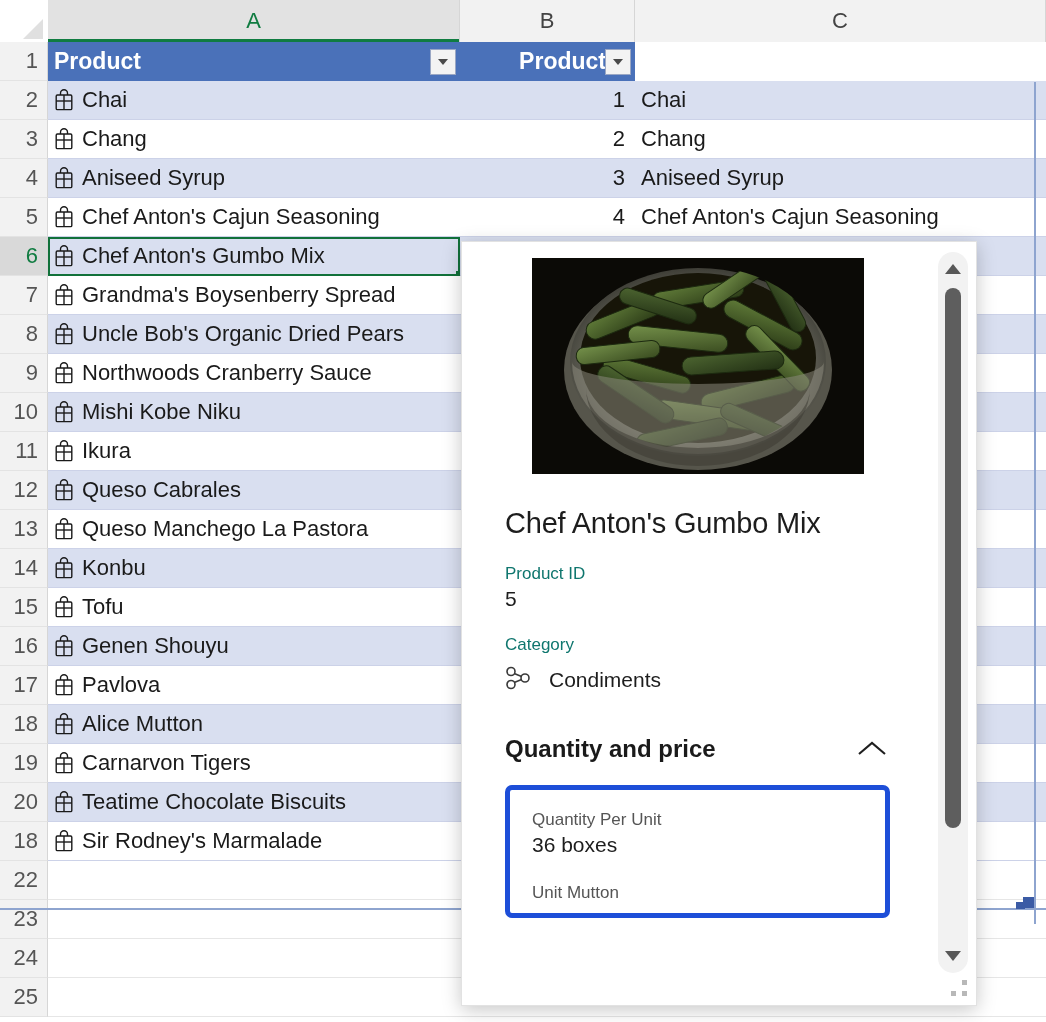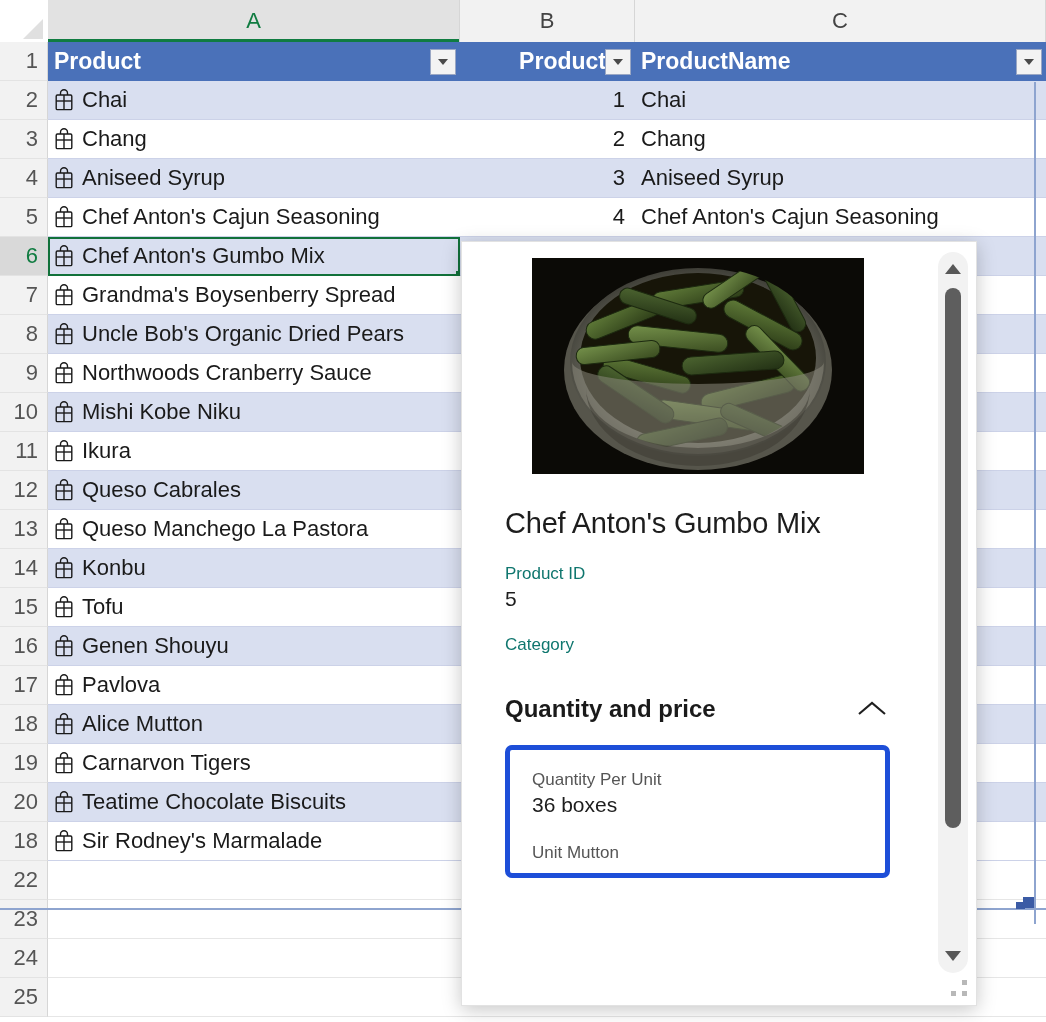--- a/index.html
+++ b/index.html
@@ -135,26 +135,20 @@
     <div class="grow">
       <div class="rowhead">1</div>
       <div class="cell cellA hdrcell">
         <span>Product</span>
         <span class="filter-btn">
             <i></i>
           </span>
       </div>
       <div class="cell cellB hdrcell">
         <span>ProductID</span>
-        <span class="filter-btn">
-            <i></i>
-          </span>
-      </div>
-      <div class="cell cellC hdrcell">
-        <span>ProductName</span>
         <span class="filter-btn">
             <i></i>
           </span>
       </div>
     </div>
 
     <div id="rows-host">
         <div class="grow">
           <div class="rowhead">2</div>
           <div class="cell cellA band">
@@ -531,20 +525,32 @@
           <path d="M54 130 a112 78 0 0 0 224 0 a112 60 0 0 1 -224 0 z" fill="#3a382f" opacity="0.5"></path>
         </svg>
       </div>
 
       <div class="card-title">Chef Anton's Gumbo Mix</div>
 
       <div class="fieldlabel">Product ID</div>
       <div class="fieldvalue">5</div>
 
       <div class="fieldlabel">Category</div>
+      <div class="catrow">
+        <span>
+          <svg width="26" height="26" viewBox="0 0 26 26" fill="none" stroke="#3a3a3a" stroke-width="1.6">
+            <circle cx="6" cy="6.5" r="4"></circle>
+            <circle cx="6" cy="19.5" r="4"></circle>
+            <circle cx="20" cy="13" r="4"></circle>
+            <line x1="9.2" y1="8.6" x2="16.6" y2="11.6"></line>
+            <line x1="9.2" y1="17.4" x2="16.6" y2="14.4"></line>
+          </svg>
+        </span>
+        <span class="cat-text">Condiments</span>
+      </div>
 
       <div class="section-hdr">
         <span class="section-title">Quantity and price</span>
         <span class="chev">
           <svg width="34" height="22" viewBox="0 0 34 22" fill="none" stroke="#1f1f1f" stroke-width="2.1">
             <polyline points="4,16 17,5 30,16"></polyline>
           </svg>
         </span>
       </div>
 

